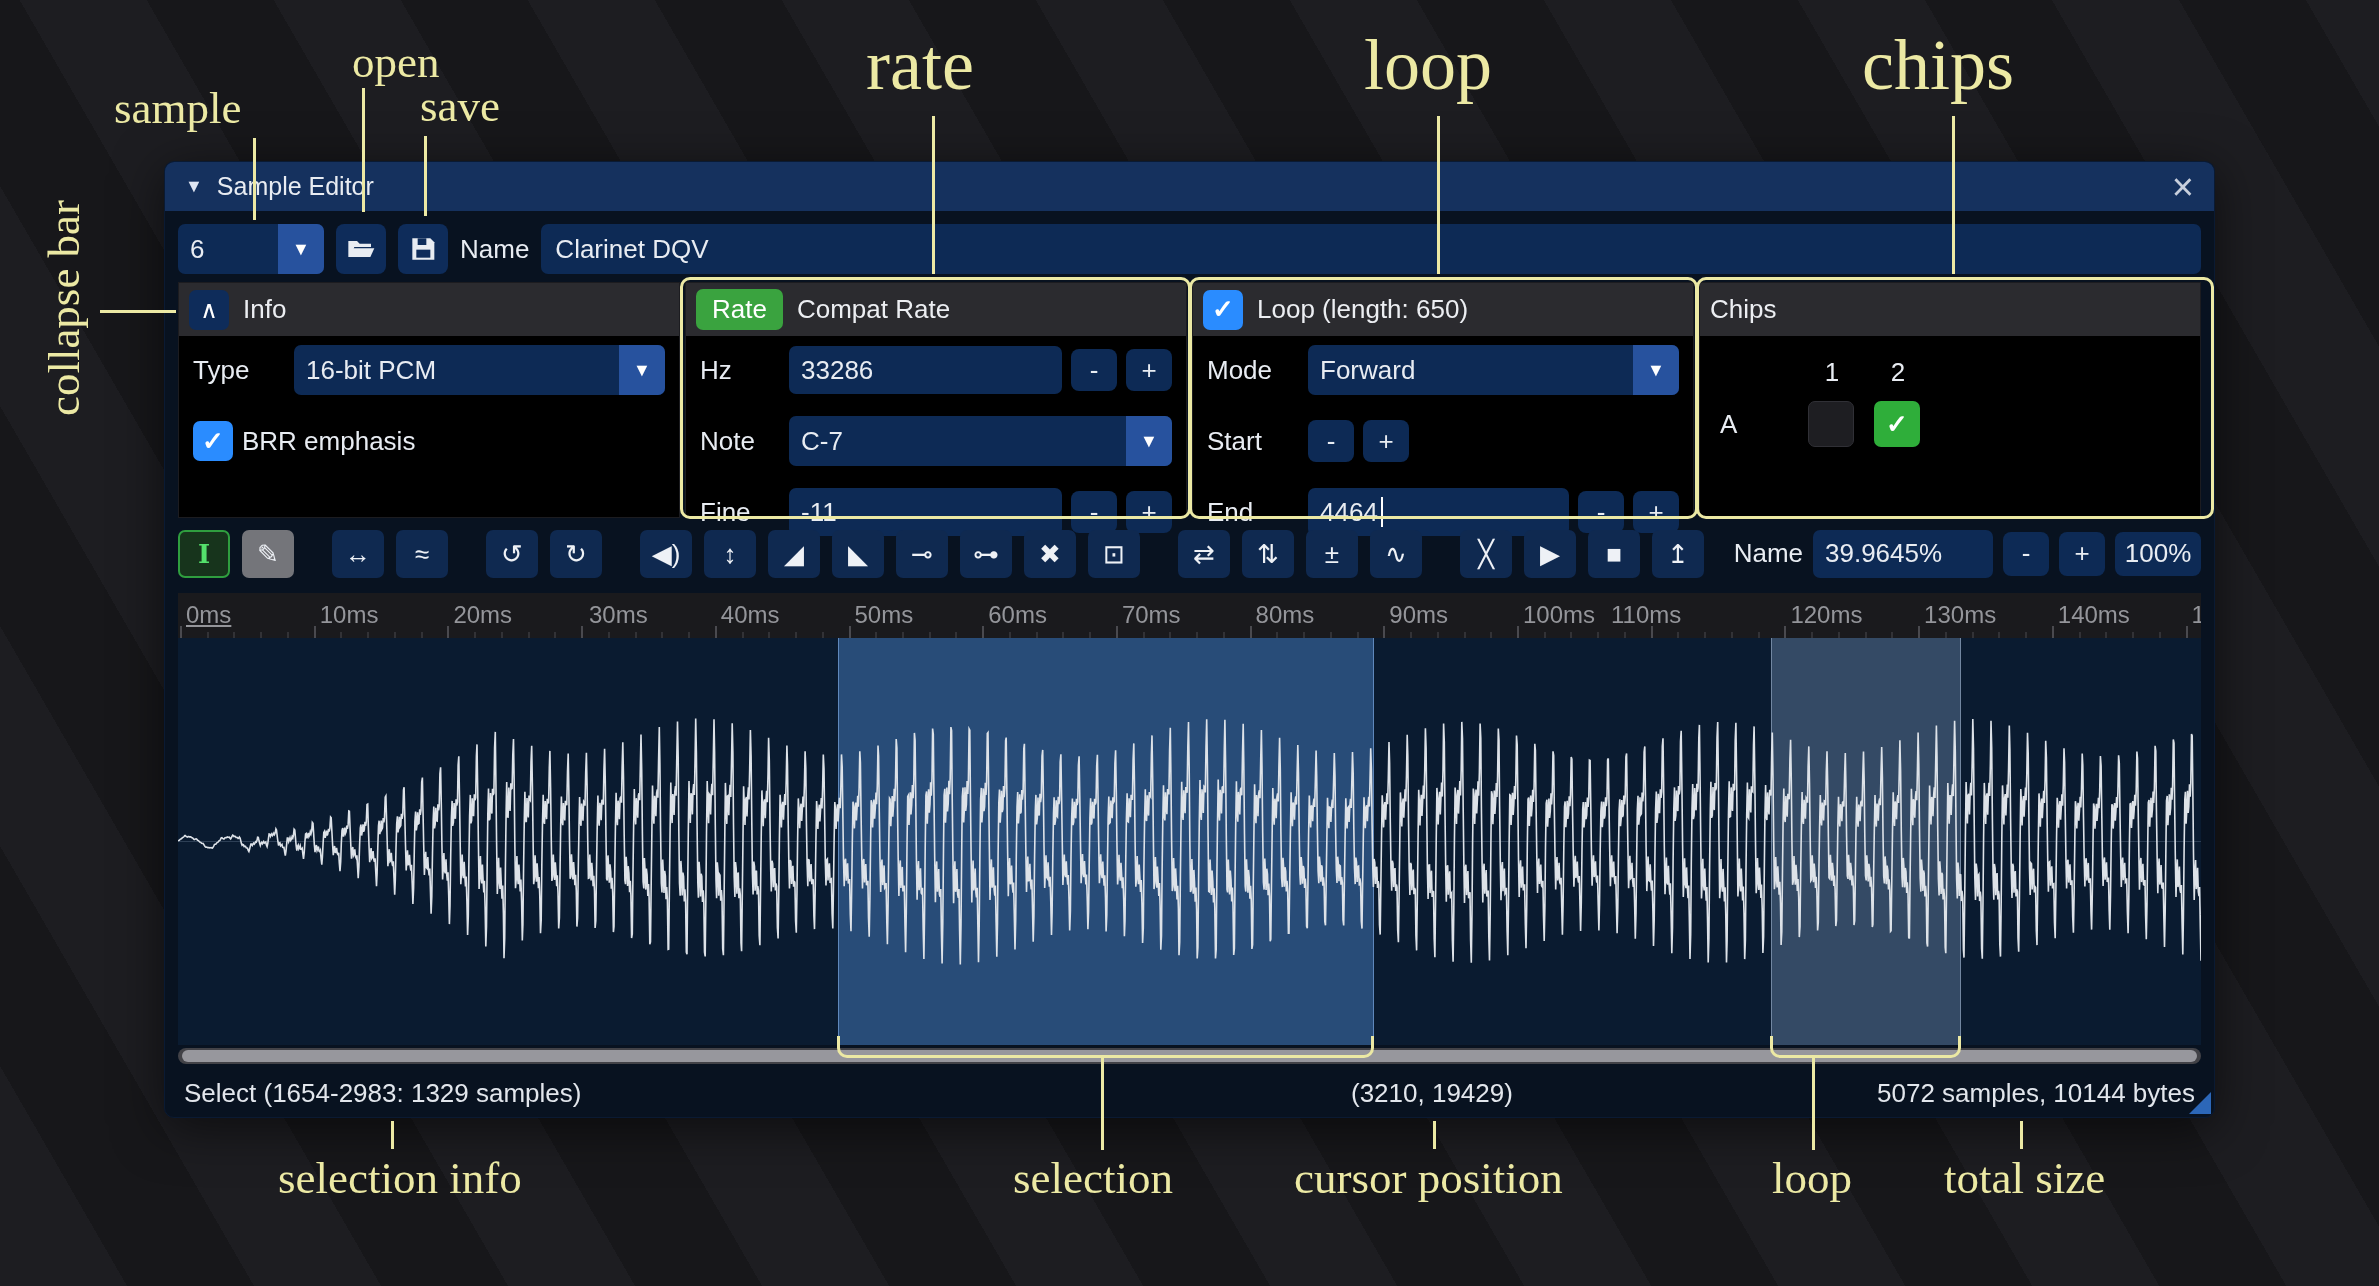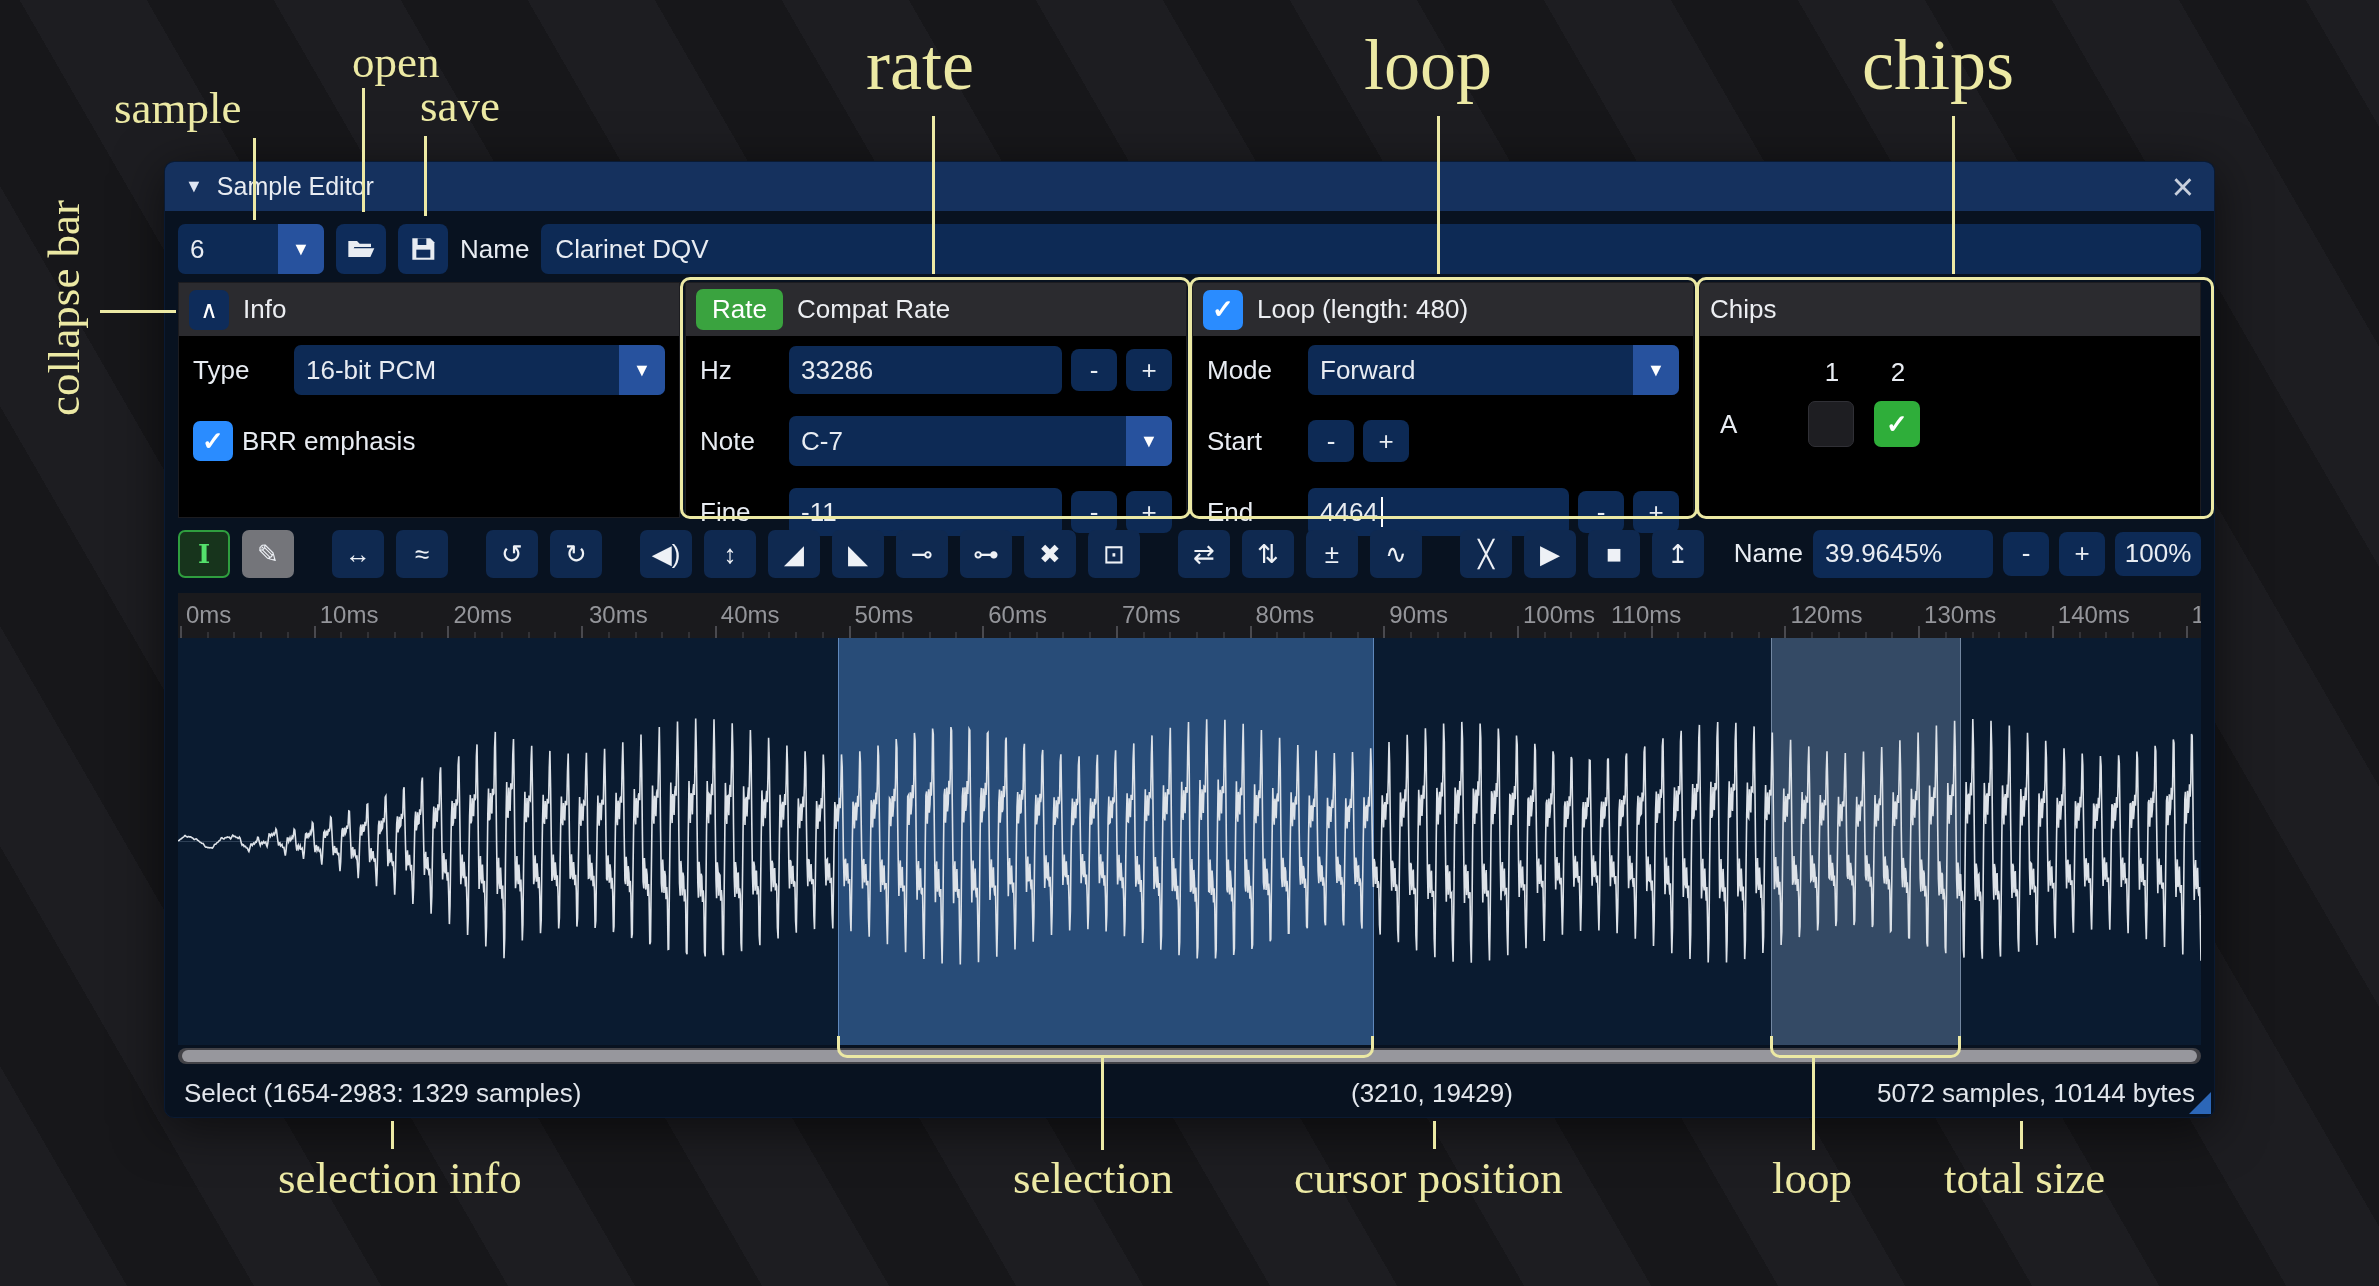--- a/index.html
+++ b/index.html
@@ -210,21 +210,21 @@
               </div>
               <span class="sqbtn">-</span>
               <span class="sqbtn">+</span>
             </div>
           </div>
         </div>
 
         <div class="panel">
           <div class="phead">
             <span class="cb blue">✓</span>
-            <span>Loop (length: 480)</span>
+            <span>Loop (length: 650)</span>
           </div>
           <div class="pbody">
             <div class="frow">
               <span class="flabel w90">Mode</span>
               <div class="combo grow">
                 <span class="cval">Forward</span>
                 <span class="dd">▼</span>
               </div>
             </div>
             <div class="frow">
@@ -333,21 +333,21 @@
         <span class="zoomwrap">
           <span class="lbl">Name</span>
           <span class="zoominput">39.9645%</span>
           <span class="zbtn">-</span>
           <span class="zbtn">+</span>
           <span class="zreset">100%</span>
         </span>
       </div>
 
       <div class="ruler" id="ruler">
-          <span class="rlabel" style="left: 8px;">0ms</span>
+          <span class="rlabel" style="left: 8px; text-decoration: underline;">0ms</span>
           <span class="rlabel" style="left: 141.7px;">10ms</span>
           <span class="rlabel" style="left: 275.4px;">20ms</span>
           <span class="rlabel" style="left: 411px;">30ms</span>
           <span class="rlabel" style="left: 542.8px;">40ms</span>
           <span class="rlabel" style="left: 676.5px;">50ms</span>
           <span class="rlabel" style="left: 810.2px;">60ms</span>
           <span class="rlabel" style="left: 943.9px;">70ms</span>
           <span class="rlabel" style="left: 1077.6px;">80ms</span>
           <span class="rlabel" style="left: 1211.3px;">90ms</span>
           <span class="rlabel" style="left: 1345px;">100ms</span>

